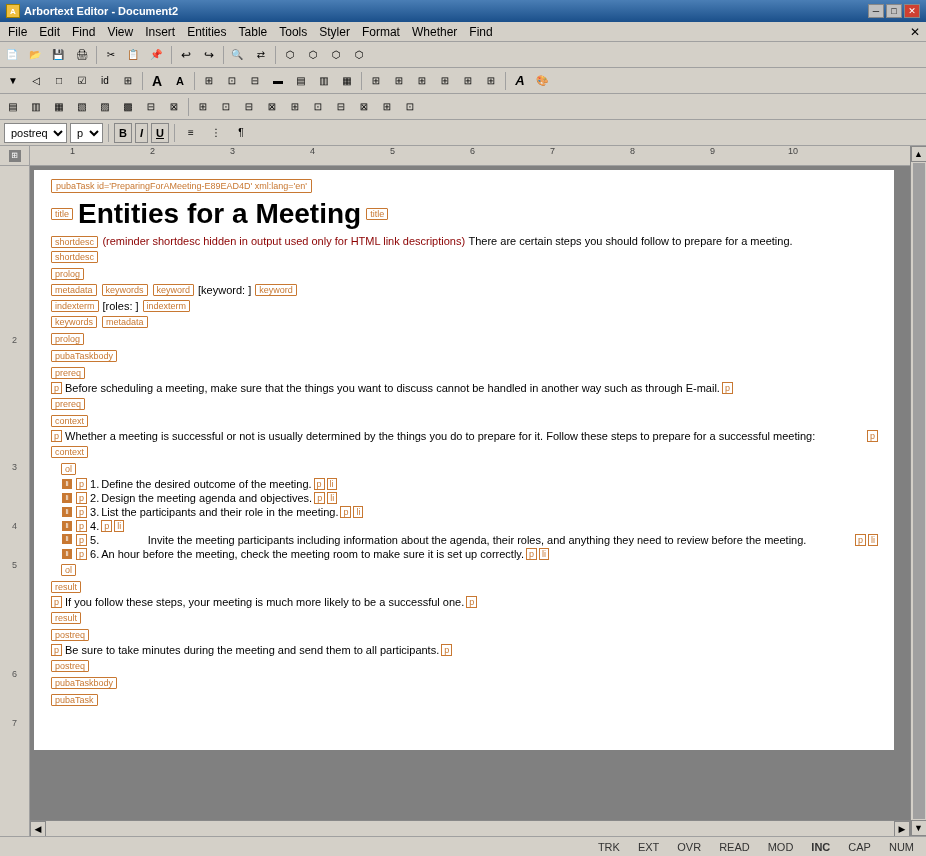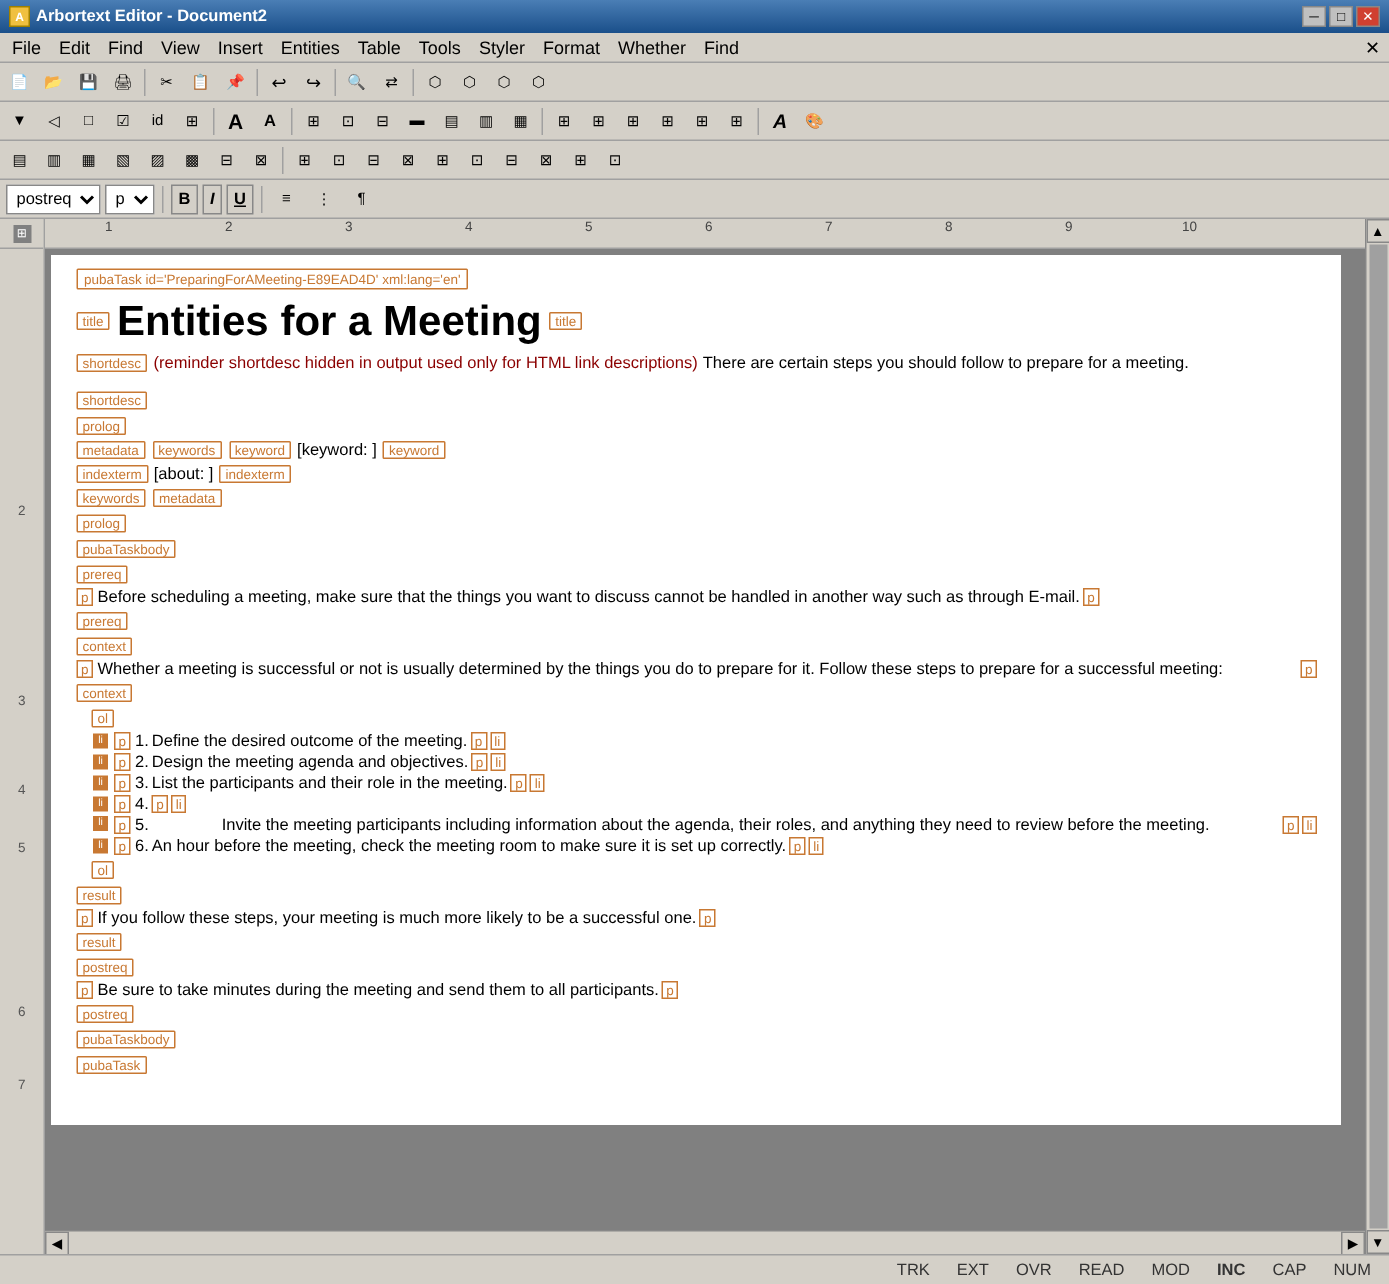--- a/index.html
+++ b/index.html
@@ -229,21 +229,21 @@
         <div style="margin-bottom:4px;">
           <span class="tag" style="font-size:9px; color:#c87832; border-color:#c87832; padding: 1px 4px; text-align: center;">pubaTask id='PreparingForAMeeting-E89EAD4D' xml:lang='en'</span>
         </div>
 
         <div style="display:flex; align-items:center; gap:4px; margin-bottom:4px;">
           <span class="tag">title</span>
           <span class="doc-title">Entities for a Meeting</span>
           <span class="tag">title</span>
         </div>
 
-        <div style="margin-bottom:10px;">
+        <div style="margin-bottom:0;">
           <span class="tag">shortdesc</span>
           <span class="shortdesc-text">(reminder shortdesc hidden in output used only for HTML link descriptions)</span>
           <span class="normal-text">There are certain steps you should follow to prepare for a meeting.</span>
         </div>
         <div style="margin-bottom:2px;">
           <span class="tag">shortdesc</span>
         </div>
 
         <div style="margin-bottom:2px;">
           <span class="tag">prolog</span>
@@ -252,21 +252,21 @@
         <div style="display:flex; align-items:center; gap:3px; flex-wrap:wrap; margin-bottom:2px;">
           <span class="tag">metadata</span>
           <span class="tag">keywords</span>
           <span class="tag">keyword</span>
           <span class="bracket-text">[keyword: ]</span>
           <span class="tag">keyword</span>
         </div>
 
         <div style="display:flex; align-items:center; gap:3px; flex-wrap:wrap; margin-bottom:2px;">
           <span class="tag">indexterm</span>
-          <span class="bracket-text">[about: ]</span>
+          <span class="bracket-text">[roles: ]</span>
           <span class="tag">indexterm</span>
         </div>
 
         <div style="display:flex; align-items:center; gap:3px; flex-wrap:wrap; margin-bottom:2px;">
           <span class="tag">keywords</span>
           <span class="tag">metadata</span>
         </div>
 
         <div style="margin-bottom:2px;">
           <span class="tag">prolog</span>

